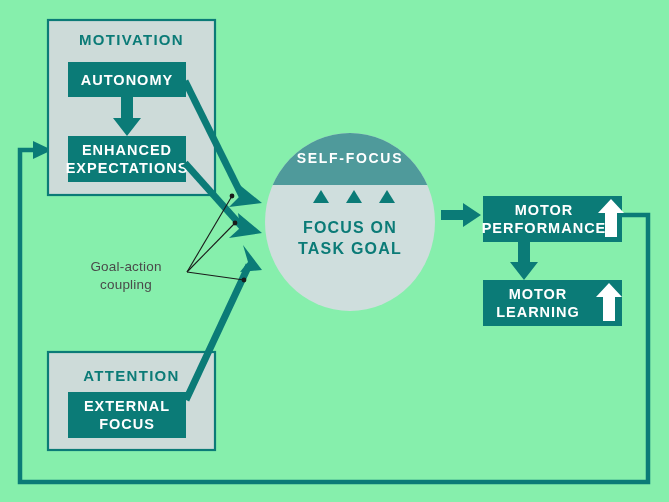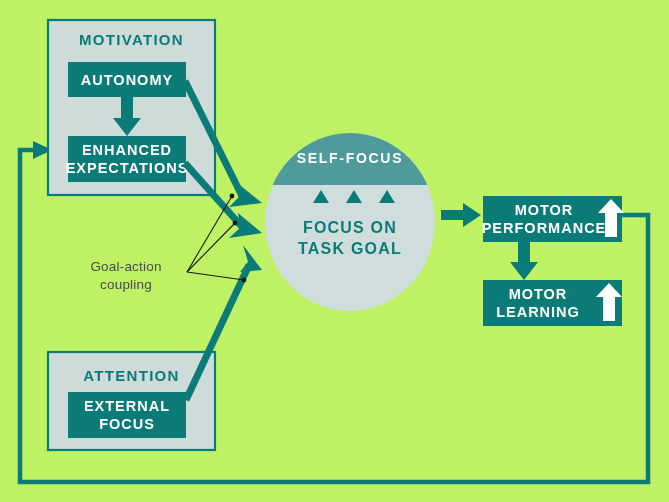--- a/index.html
+++ b/index.html
@@ -7,21 +7,21 @@
     padding: 0;
     background: #ffffff;
   }
   body {
     font-family: "Liberation Sans", sans-serif;
   }
   #diagram-root {
     position: relative;
     width: 669px;
     height: 502px;
-    background: #bef264;
+    background: #86efac;
     overflow: hidden;
   }
   #diagram-svg {
     position: absolute;
     left: 0;
     top: 0;
     width: 669px;
     height: 502px;
     display: block;
   }

